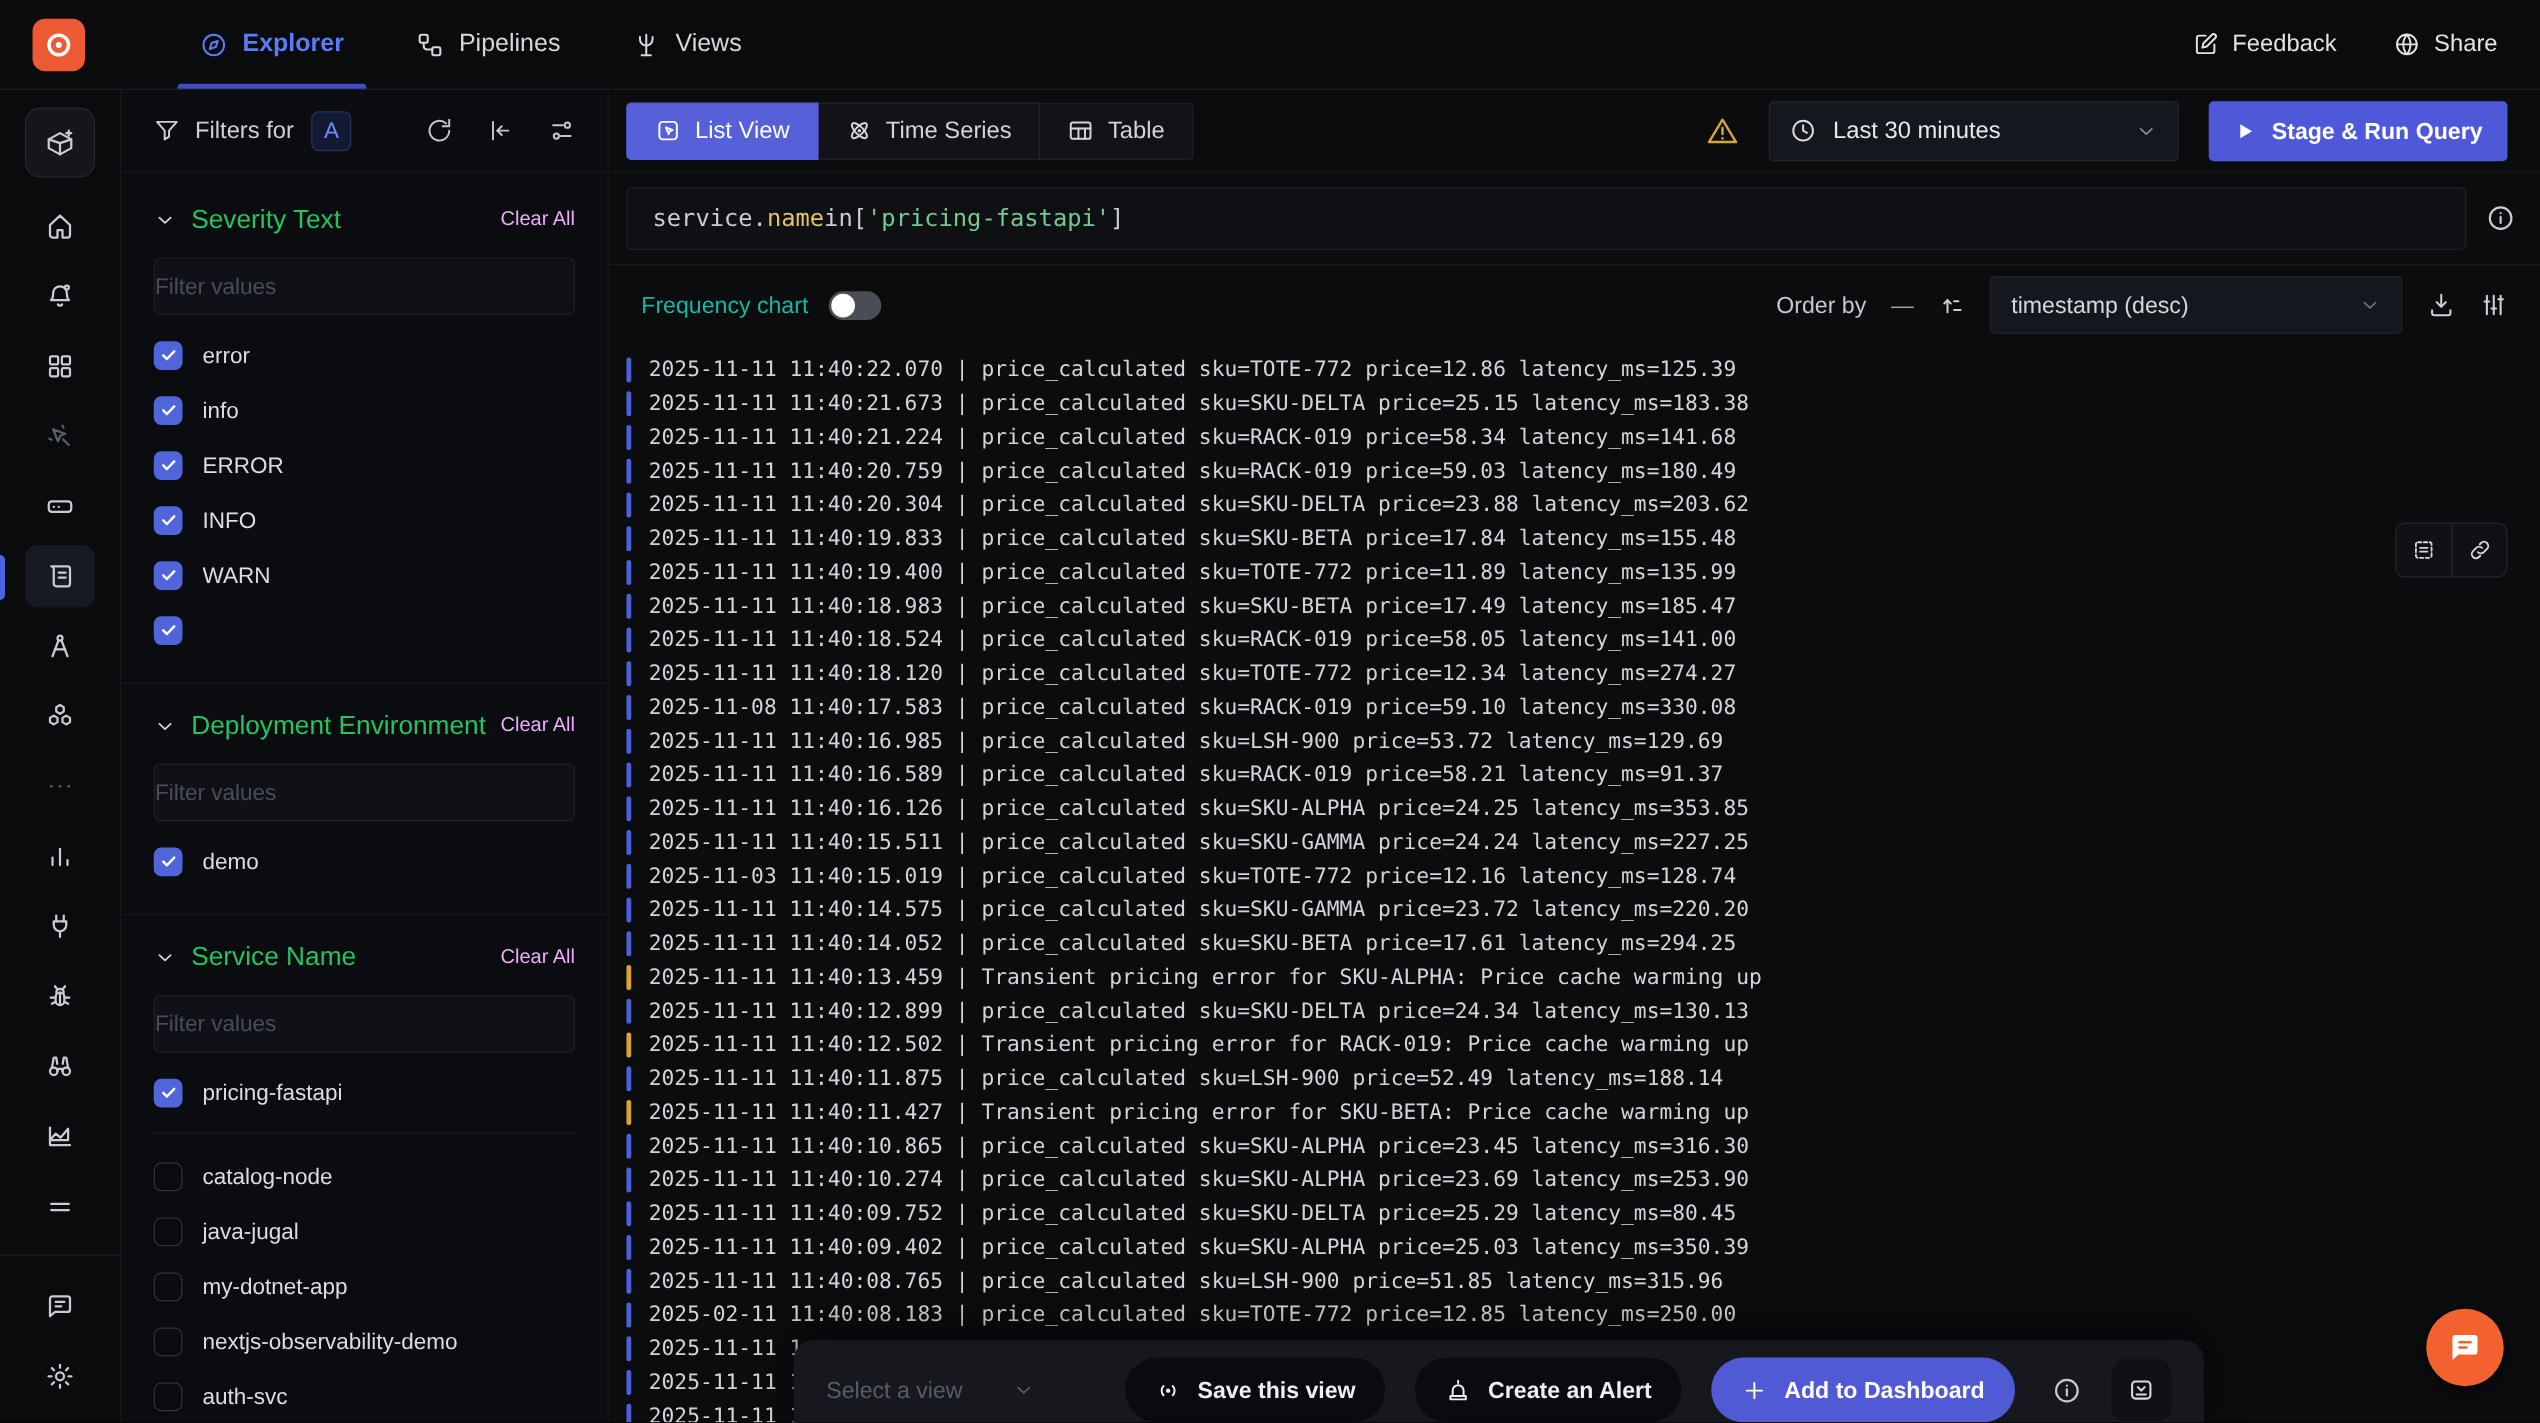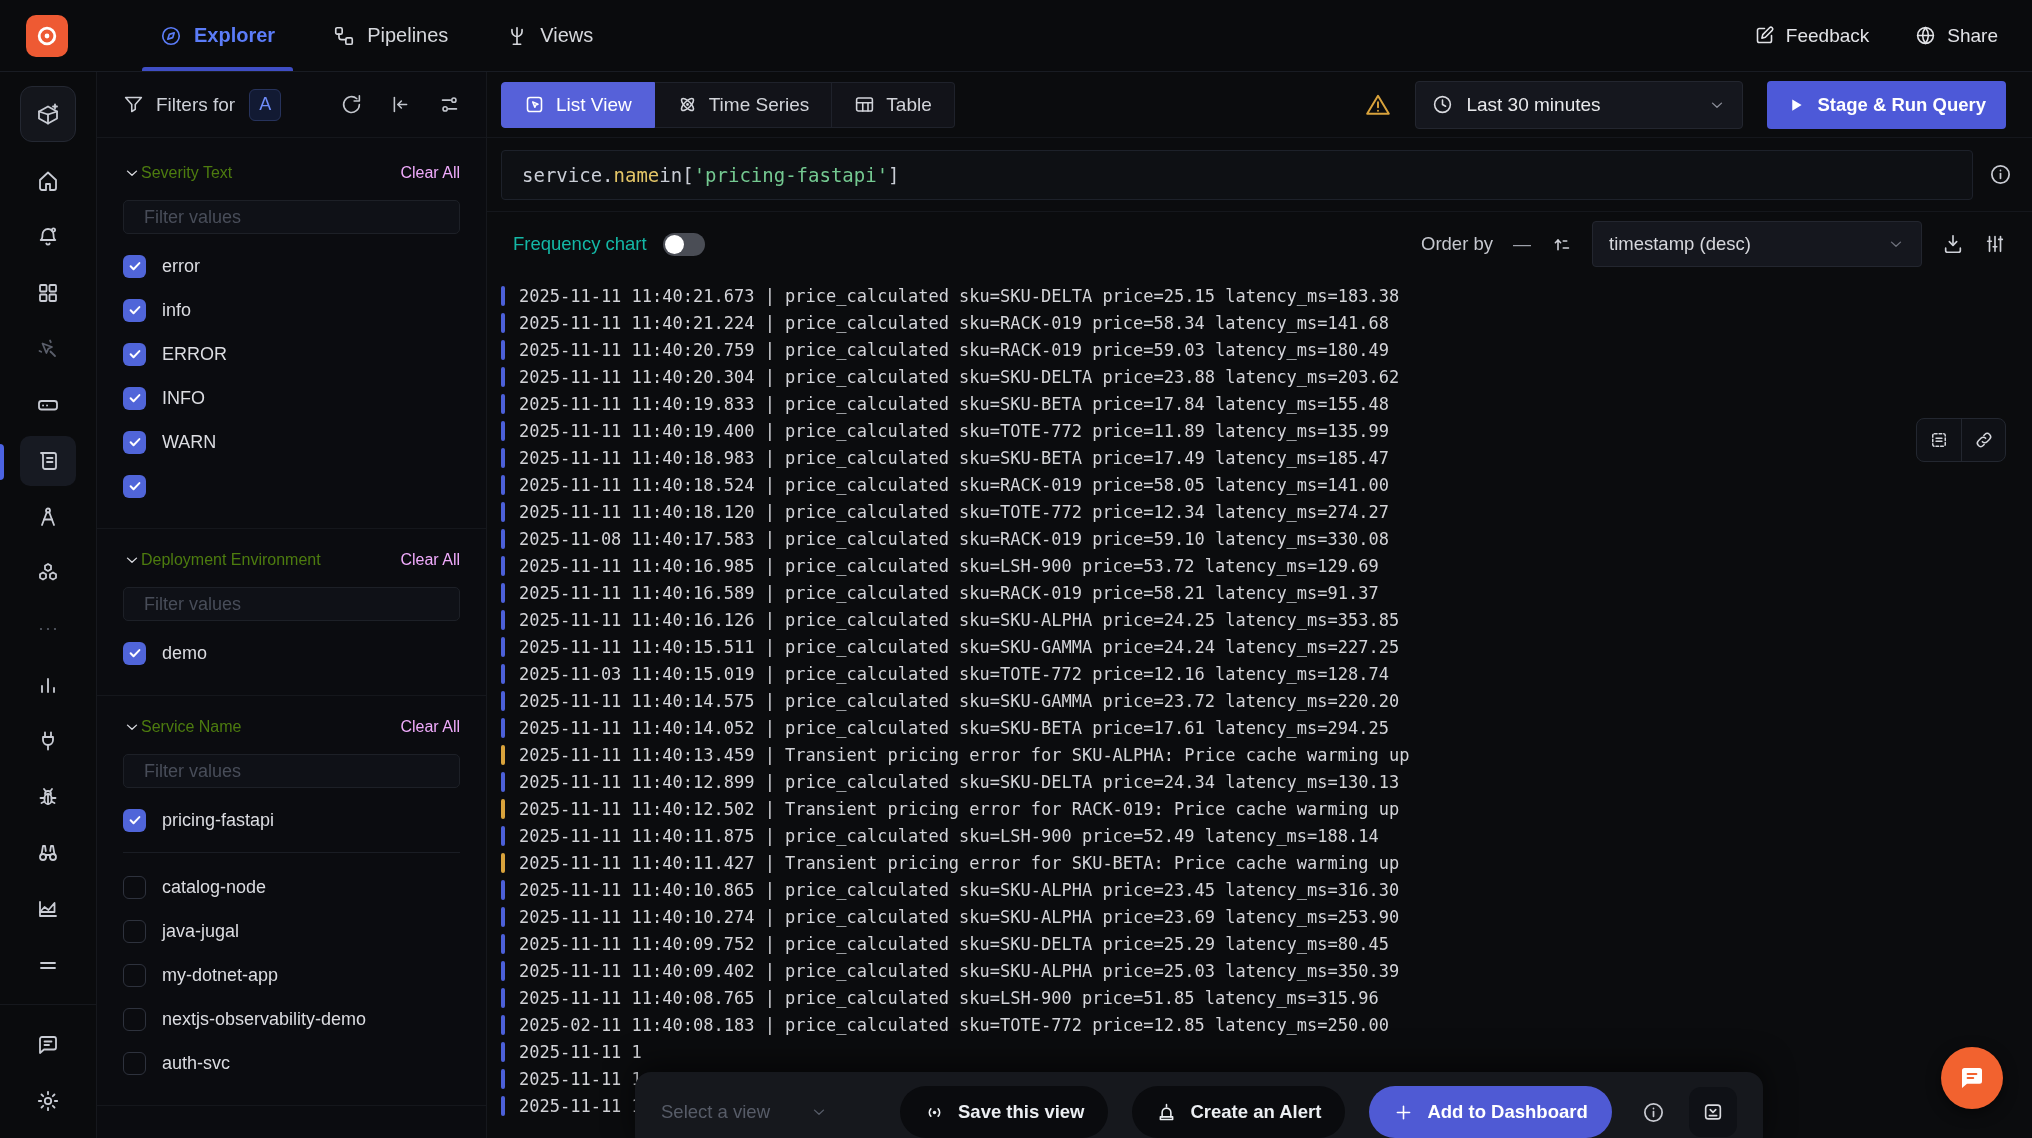--- a/index.html
+++ b/index.html
@@ -33,23 +33,23 @@
   
   .filters { position:absolute; left:97px; top:72px; width:390px; height:1066px; background:#0b0c10; border-right:1px solid #16181d; z-index:3; }
   .filters-header { height:66px; border-bottom:1px solid #15171c; display:flex; align-items:center; padding:0 26px; color:#cdd0d7; }
   .filters-title { font-size:19px; margin-left:12px; color:#cdd0d7; }
   .query-badge { margin-left:14px; min-width:32px; height:32px; padding:0 8px; background:#121a33; border:1px solid #27335c; border-radius:6px; color:#6f8cfa; font-size:18px; display:flex; align-items:center; justify-content:center; cursor:pointer; }
   .filters-header-icons { margin-left:auto; display:flex; align-items:center; gap:28px; color:#c3c6cd; }
   .fh-icon { cursor:pointer; }
   .filter-body { padding:4px 0 0; }
   .filter-group { padding:22px 26px 20px; border-bottom:1px solid #15171c; }
   .fg-head { display:flex; align-items:center; }
-  .fg-title { font-size:16px; color:#4d7c0f; }
+  .fg-title { font-size:21px; color:#22c55e; margin-left:12px; }
   .fg-clear { margin-left:auto; font-size:16px; color:#f0abfc; cursor:pointer; }
-  .fg-input { margin-top:18px; width:100%; height:34px; background:#0f1117; border:1px solid #1d2027; border-radius:5px; color:#9ba0ac; font-size:18px; padding:0 20px; font-family:"Liberation Sans",sans-serif; }
+  .fg-input { margin-top:18px; width:100%; height:46px; background:#0f1117; border:1px solid #1d2027; border-radius:5px; color:#9ba0ac; font-size:18px; padding:0 0; font-family:"Liberation Sans",sans-serif; }
   .fg-input::placeholder { color:#484d59; }
   .fg-options { margin-top:10px; }
   .fg-option { display:flex; align-items:center; height:44px; cursor:pointer; }
   .fg-option .cb { width:23px; height:23px; border-radius:6px; flex:0 0 auto; display:flex; align-items:center; justify-content:center; }
   .cb.checked { background:#5065d9; color:#fff; }
   .cb.unchecked { background:transparent; border:1.6px solid #2e323d; }
   .fg-option .lbl { margin-left:16px; font-size:18px; color:#dcdde2; }
   .fg-divider { height:1px; background:#1a1d24; margin:10px 0 12px; }
 
   
@@ -634,20 +634,24 @@
               <path d="M10 15h4"></path>
               <path d="M16 7h4"></path>
             </svg>
           </span>
       </div>
     </div>
 
     <div class="log-list" id="log-list">
         <div class="log-row">
           <span class="log-bar info"></span>
+          <span class="log-text">2025-11-11 11:40:22.070 | price_calculated sku=TOTE-772 price=12.86 latency_ms=125.39</span>
+        </div>
+        <div class="log-row">
+          <span class="log-bar info"></span>
           <span class="log-text">2025-11-11 11:40:21.673 | price_calculated sku=SKU-DELTA price=25.15 latency_ms=183.38</span>
         </div>
         <div class="log-row">
           <span class="log-bar info"></span>
           <span class="log-text">2025-11-11 11:40:21.224 | price_calculated sku=RACK-019 price=58.34 latency_ms=141.68</span>
         </div>
         <div class="log-row">
           <span class="log-bar info"></span>
           <span class="log-text">2025-11-11 11:40:20.759 | price_calculated sku=RACK-019 price=59.03 latency_ms=180.49</span>
         </div>

